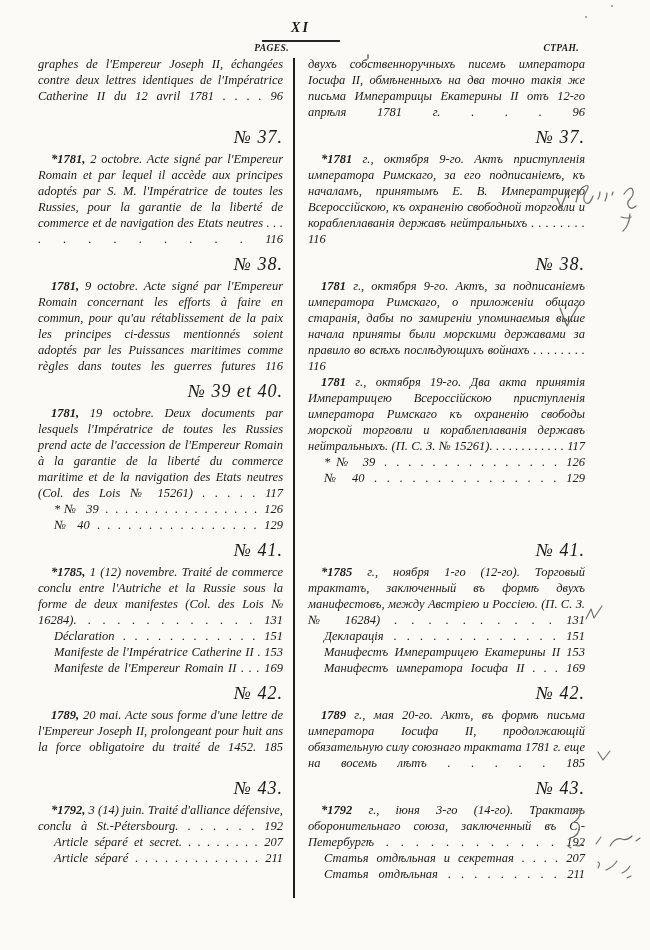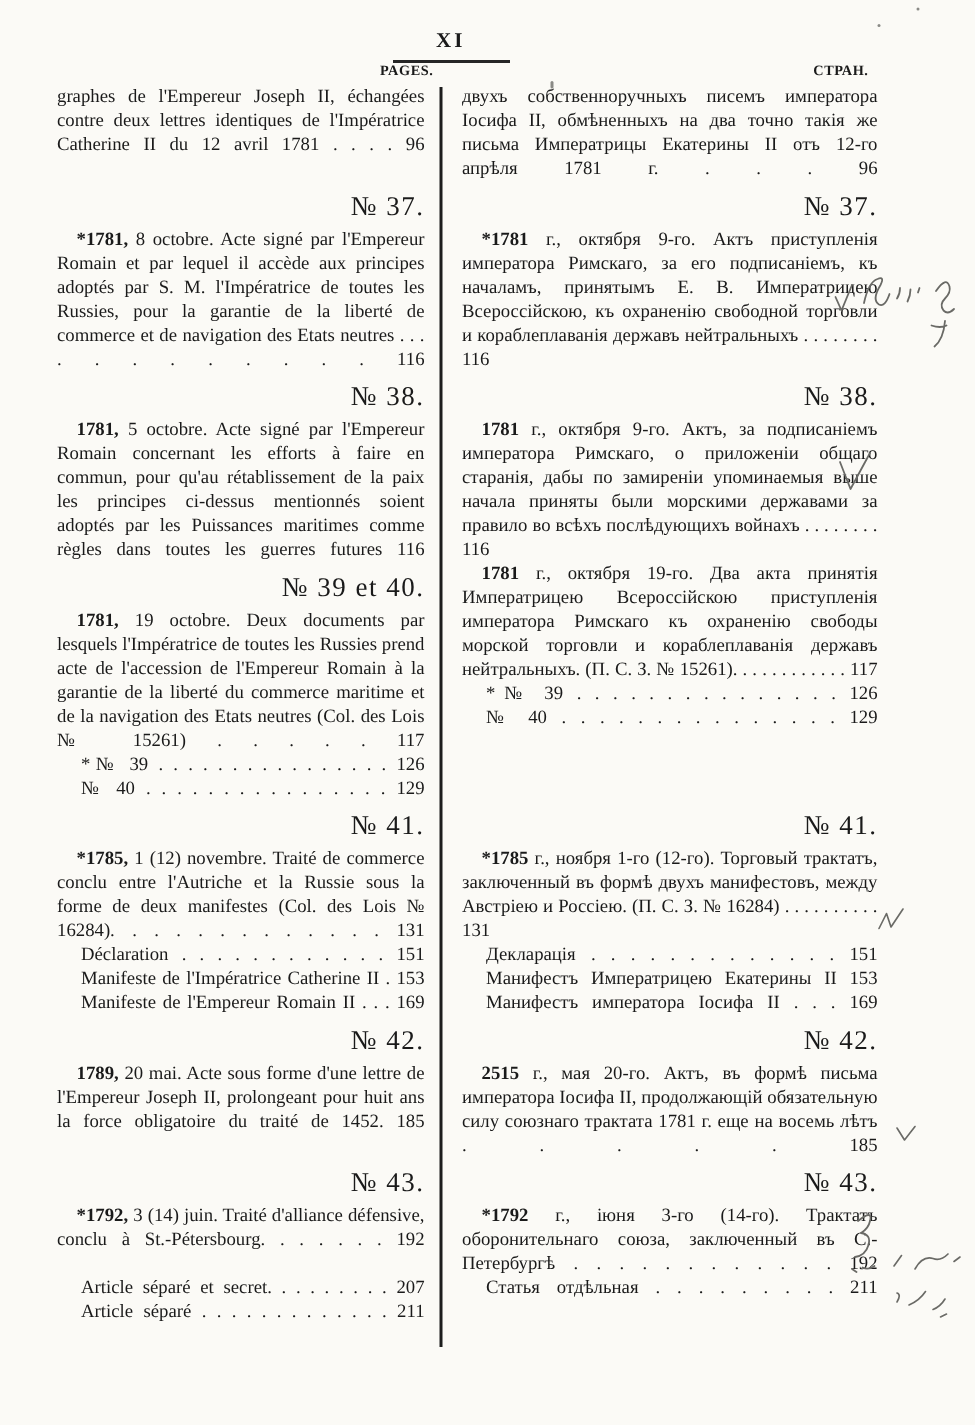--- a/index.html
+++ b/index.html
@@ -1,36 +1,36 @@
 <!DOCTYPE html>
 <html><head>
 <meta charset="utf-8">
 <style>
   *{box-sizing:border-box;}
   html,body{margin:0;padding:0;background:#e9e8e3;}
   .page{position:relative;width:650px;height:950px;background:#fbfaf6;color:#1a1a1a;
         font-family:"Liberation Serif","DejaVu Serif",serif;font-size:12.5px;line-height:16px;overflow:hidden;}
-  .content{position:absolute;left:38px;top:0;width:547px;}
+  .content{position:absolute;left:38px;top:0;width:547px;font-style:italic;}
   .folio-wrap{transform:translateX(-11px);}
   .folio{margin:20px 0 0;text-align:center;font-size:14px;font-weight:bold;letter-spacing:2px;line-height:16px;}
   .folio-rule{width:78px;height:2px;background:#262626;margin:4px auto 0;}
   .colheads{display:flex;margin-bottom:2px;font-size:9.5px;font-weight:bold;
             letter-spacing:.4px;line-height:12px;}
   .colheads .lh{width:255px;text-align:right;padding-right:4px;}
   .colheads .rh{flex:1;text-align:right;padding-right:6px;}
   .row{display:flex;}
   .cl{width:245px;margin-right:25px;}
   .cr{width:277px;}
   .sh{margin:8px 0 4px;font-size:18px;line-height:19px;font-weight:400;text-align:right;letter-spacing:1px;}
   .entry{margin:0;text-align:justify;text-align-last:justify;}
   .ind{text-indent:13px;}
   .item{padding-left:16px;text-indent:0;}
   .lead{font-weight:bold;}
   .pg{white-space:nowrap;}
-  .gap{margin-top:16px;}
+  .gap{}
   .divider{position:absolute;left:293px;top:58px;width:1.5px;height:840px;background:#1d1d1d;}
   .pencil{position:absolute;}
   .pencil svg{display:block;}
   .speck{position:absolute;background:#8a8a86;border-radius:50%;}
 </style>
 </head>
 <body>
 
 <div class="page">
 
@@ -59,40 +59,40 @@
           <span class="pg">96</span>
         </p>
       </div>
     </div>
 
     <div class="row">
       <div class="cl">
         <h3 class="sh">№ 37.</h3>
         <p class="entry ind">
           <b class="lead">*1781,</b>
-          <span>8 octobre. Acte signé par l'Empereur Romain et par lequel il accède aux principes adoptés par S. M. l'Impératrice de toutes les Russies, pour la garantie de la liberté de commerce et de navigation des Etats neutres . . . . . . . . . . . .</span>
+          <span>2 octobre. Acte signé par l'Empereur Romain et par lequel il accède aux principes adoptés par S. M. l'Impératrice de toutes les Russies, pour la garantie de la liberté de commerce et de navigation des Etats neutres . . . . . . . . . . . .</span>
           <span class="pg">116</span>
         </p>
       </div>
       <div class="cr">
         <h3 class="sh">№ 37.</h3>
         <p class="entry ind">
           <b class="lead">*1781</b>
           <span>г., октября 9-го. Актъ приступленія императора Римскаго, за его подписаніемъ, къ началамъ, принятымъ Е. В. Императрицею Всероссійскою, къ охраненію свободной торговли и кораблеплаванія державъ нейтральныхъ . . . . . . . .</span>
           <span class="pg">116</span>
         </p>
       </div>
     </div>
 
     <div class="row">
       <div class="cl">
         <h3 class="sh">№ 38.</h3>
         <p class="entry ind">
           <b class="lead">1781,</b>
-          <span>5 octobre. Acte signé par l'Empereur Romain concernant les efforts à faire en commun, pour qu'au rétablissement de la paix les principes ci-dessus mentionnés soient adoptés par les Puissances maritimes comme règles dans toutes les guerres futures</span>
+          <span>9 octobre. Acte signé par l'Empereur Romain concernant les efforts à faire en commun, pour qu'au rétablissement de la paix les principes ci-dessus mentionnés soient adoptés par les Puissances maritimes comme règles dans toutes les guerres futures</span>
           <span class="pg">116</span>
         </p>
       </div>
       <div class="cr">
         <h3 class="sh">№ 38.</h3>
         <p class="entry ind">
           <b class="lead">1781</b>
           <span>г., октября 9-го. Актъ, за подписаніемъ императора Римскаго, о приложеніи общаго старанія, дабы по замиреніи упоминаемыя выше начала приняты были морскими державами за правило во всѣхъ послѣдующихъ войнахъ . . . . . . . .</span>
           <span class="pg">116</span>
         </p>
@@ -191,21 +191,21 @@
         <h3 class="sh">№ 42.</h3>
         <p class="entry ind">
           <b class="lead">1789,</b>
           <span>20 mai. Acte sous forme d'une lettre de l'Empereur Joseph II, prolongeant pour huit ans la force obligatoire du traité de 1452.</span>
           <span class="pg">185</span>
         </p>
       </div>
       <div class="cr">
         <h3 class="sh">№ 42.</h3>
         <p class="entry ind">
-          <b class="lead">2515</b>
+          <b class="lead">1789</b>
           <span>г., мая 20-го. Актъ, въ формѣ письма императора Іосифа II, продолжающій обязательную силу союзнаго трактата 1781 г. еще на восемь лѣтъ . . . . .</span>
           <span class="pg">185</span>
         </p>
       </div>
     </div>
 
     <div class="row">
       <div class="cl">
         <h3 class="sh">№ 43.</h3>
         <p class="entry ind">
@@ -223,20 +223,25 @@
           <span>. . . . . . . . . . . . .</span>
           <span class="pg">211</span>
         </p>
       </div>
       <div class="cr">
         <h3 class="sh">№ 43.</h3>
         <p class="entry ind">
           <b class="lead">*1792</b>
           <span>г., іюня 3-го (14-го). Трактатъ оборонительнаго союза, заключенный въ С.-Петербургѣ . . . . . . . . . . . .</span>
           <span class="pg">192</span>
+        </p>
+        <p class="entry item gap">
+          <span>Статья отдѣльная и секретная</span>
+          <span>. . . .</span>
+          <span class="pg">207</span>
         </p>
         <p class="entry item">
           <span>Статья отдѣльная</span>
           <span>. . . . . . . . .</span>
           <span class="pg">211</span>
         </p>
       </div>
     </div>
 
   </div>

